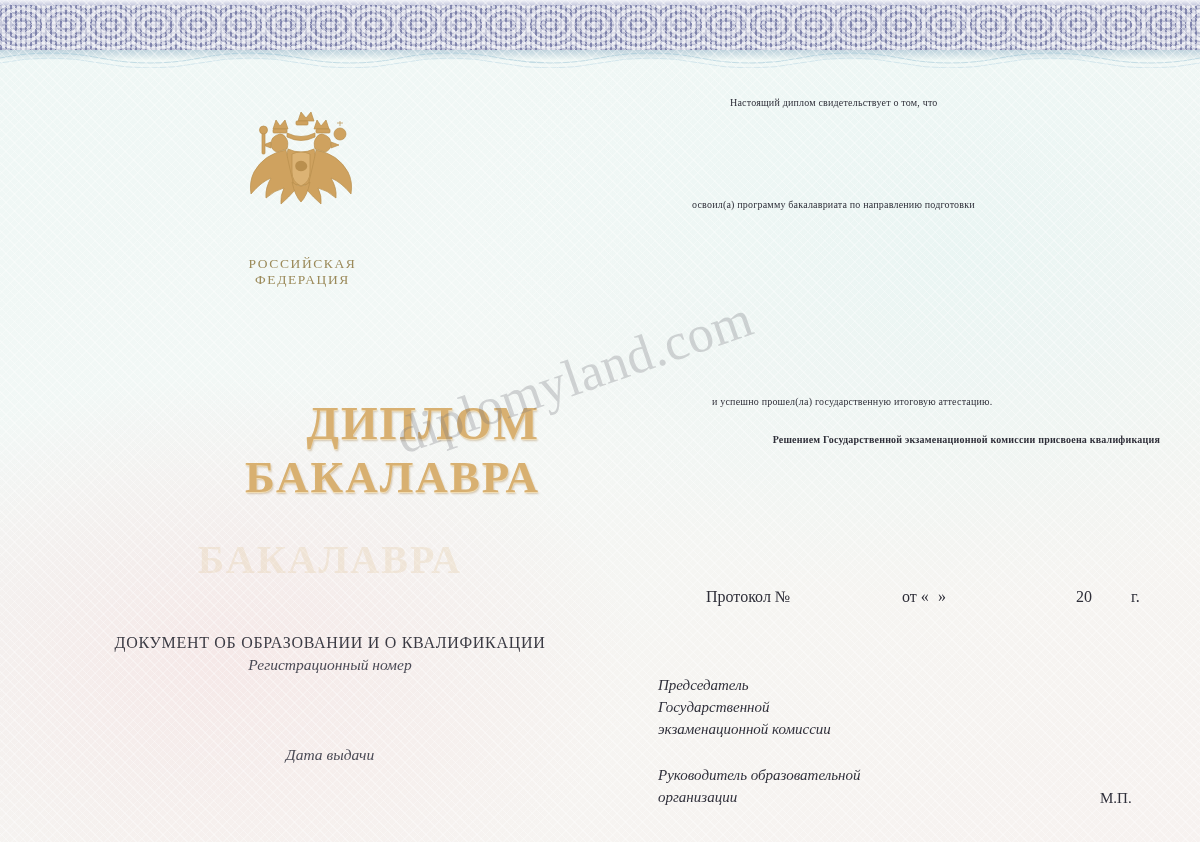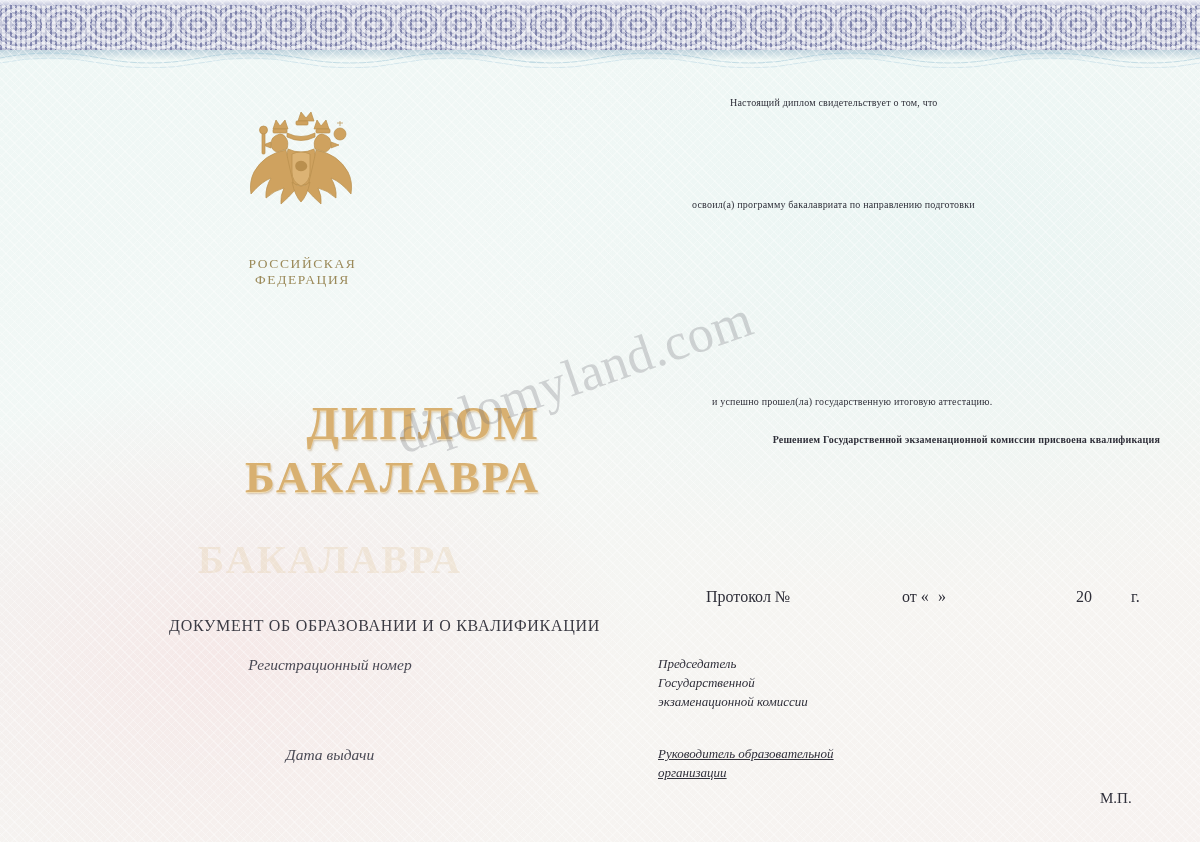--- a/index.html
+++ b/index.html
@@ -108,23 +108,23 @@
     text-align: center;
     font-family: "Liberation Serif", serif;
     font-weight: bold;
     font-size: 40px;
     letter-spacing: 2px;
     color: rgba(216,176,113,0.18);
   }
 
   .doc-subtitle {
     position: absolute;
-    left: 60px; top: 617px;
+    left: 60px; top: 634px;
     width: 540px;
-    text-align: right;
+    text-align: center;
     font-size: 16px;
     letter-spacing: 0.7px;
     color: #3b3b44;
   }
   .reg-number {
     position: absolute;
     left: 60px; top: 656px;
     width: 540px;
     text-align: center;
     font-size: 15.5px;
@@ -164,27 +164,28 @@
     color: #2e2e38;
   }
   .protocol-row .p-no { position: absolute; left: 30px; top: 0; }
   .protocol-row .p-ot { position: absolute; left: 194px; top: 0; margin-left: 32px; }
   .protocol-row .p-q2 { position: absolute; left: 262px; top: 0; }
   .protocol-row .p-20 { position: absolute; left: 400px; top: 0; }
   .protocol-row .p-g  { position: absolute; left: 455px; top: 0; }
 
   .sign-block {
     position: absolute;
-    font-size: 13px;
+    font-size: 15px;
     font-style: italic;
     line-height: 1.45;
     color: #2f2f3a;
+    margin-top: 20px;
   }
   .sign-chair { left: 658px; top: 655px; width: 320px; }
-  .sign-head  { left: 658px; top: 745px; width: 330px; text-decoration: underline; }
+  .sign-head  { left: 658px; top: 745px; width: 330px; }
   .mp {
     position: absolute;
     left: 1100px; top: 790px;
     font-size: 15px;
     color: #2f2f3a;
   }
 
   
   .watermark {
     position: absolute;

